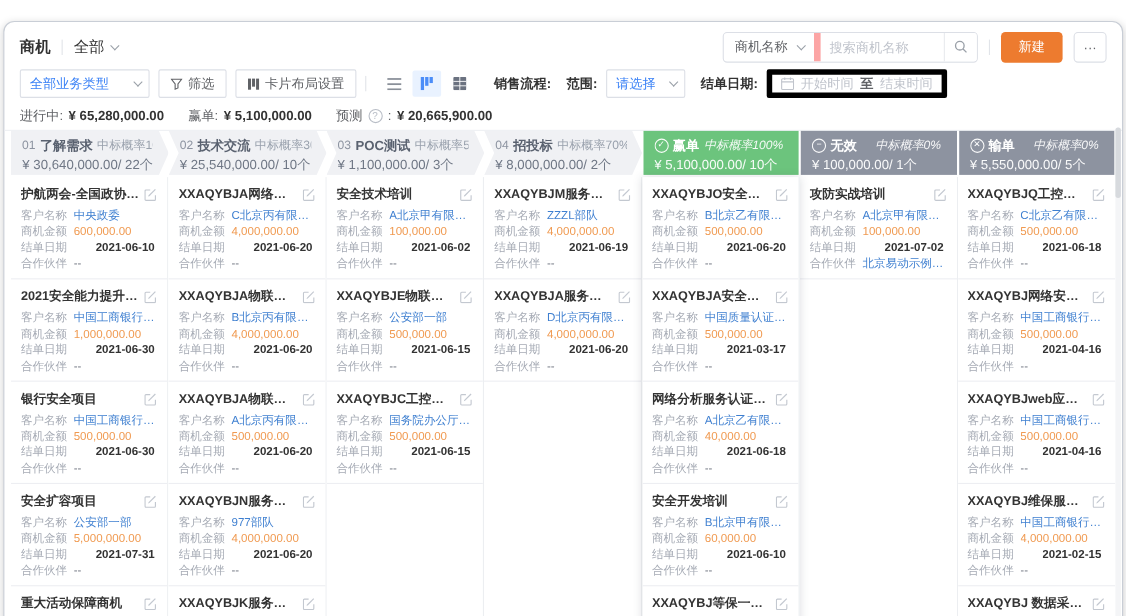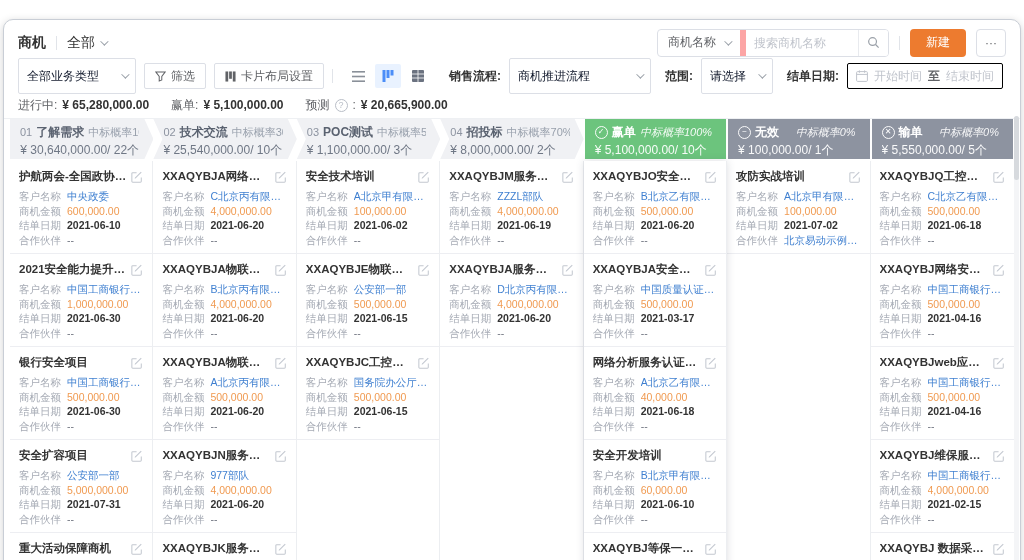--- a/index.html
+++ b/index.html
@@ -23,33 +23,33 @@
   .search input::placeholder { color:#c0c4cc; }
   .search-btn { width:30px; height:100%; border:none; border-left:1px solid #e8eaee; background:#fff;
                 display:flex; align-items:center; justify-content:center; cursor:pointer; }
   .btn-new { height:28px; padding:0 16px; background:#ed7b2f; color:#fff; font-size:12px; border:none;
              border-radius:4px; cursor:pointer; font-family:inherit; }
   .btn-more { height:28px; width:30px; border:1px solid #dcdfe6; background:#fff; border-radius:4px;
               color:#606266; font-size:12px; cursor:pointer; line-height:1; }
 
   
   .toolbar { display:flex; align-items:center; gap:8px; padding:4px 14px 0 14px; height:32px; }
-  .sel { display:flex; align-items:center; justify-content:space-between; gap:8px; height:36px;
-         border:1px solid #dcdfe6; border-radius:2px; padding:0 8px; font-size:12px; color:#0f172a;
+  .sel { display:flex; align-items:center; justify-content:space-between; gap:8px; height:26px;
+         border:1px solid #dcdfe6; border-radius:2px; padding:0 8px; font-size:12px; color:#3b82f6;
          background:#fff; cursor:pointer; }
   .sel-business { width:118px; }
   .sel-process { width:142px; }
   .sel-scope { width:72px; }
   .tbtn { display:flex; align-items:center; gap:5px; height:26px; border:1px solid #dcdfe6; border-radius:2px;
           padding:0 10px; font-size:12px; color:#606266; background:#fff; cursor:pointer; }
   .tlabel { font-size:12px; font-weight:700; color:#333; margin-left:6px; white-space:nowrap; }
   .toggles { display:flex; align-items:center; gap:4px; margin:0 4px; }
   .toggle { width:26px; height:24px; border-radius:2px; display:flex; align-items:center; justify-content:center; cursor:pointer; }
   .toggle.active { background:#e9f2ff; }
-  .daterange { display:flex; align-items:center; gap:6px; height:26px; border:1px solid #000000; border-radius:2px;
+  .daterange { display:flex; align-items:center; gap:6px; height:26px; border:5px solid #000000; border-radius:2px;
                padding:0 8px; font-size:12px; background:#fff; }
   .ph { color:#c0c4cc; }
   .to { color:#606266; font-weight:700; }
 
   
   .stats { display:flex; align-items:center; gap:22px; padding:7px 14px 5px 14px; font-size:12px; height:28px; }
   .stat { display:flex; align-items:center; gap:5px; }
   .stat-label { color:#606266; }
   .stat-value { color:#333; font-weight:700; }
   .help { width:13px; height:13px; border:1px solid #b9bec7; border-radius:50%; color:#b9bec7; font-size:9px;
@@ -84,21 +84,21 @@
 
   .card { padding:8px 9px 6px 9px; border-bottom:1px solid #edeef2; cursor:pointer; }
   .card-head { display:flex; align-items:center; gap:4px; margin-bottom:5px; }
   .card-title { flex:1; font-size:11.5px; font-weight:700; color:#333; white-space:nowrap; overflow:hidden; text-overflow:ellipsis; }
   .edit { flex:none; display:flex; }
   .field { display:flex; gap:6px; font-size:10.5px; line-height:14.5px; }
   .f-label { width:42px; flex:none; color:#a6abb5; }
   .f-value { flex:1; white-space:nowrap; overflow:hidden; text-overflow:ellipsis; }
   .v-link { color:#3e7fd0; }
   .v-amount { color:#f09a51; }
-  .v-date { color:#333; font-weight:700; }
+  .v-date { color:#333; font-weight:700;margin-left:20px; }
   .v-plain { color:#707580; }
 
   .hthumb { position:absolute; left:8px; bottom:2px; width:34px; height:4px; border-radius:2px; background:#3f7ef0; }
   .vtrack { position:absolute; right:1px; top:96px; width:5px; height:460px; background:#f4f5f7; border-radius:3px; }
   .vthumb { width:5px; height:64px; background:#d7dade; border-radius:3px; cursor:pointer; }
 
   svg { display:block; }
 </style>
 </head>
 <body>
@@ -172,24 +172,20 @@
       <span class="toggle">
         <svg width="12" height="12" viewBox="0 0 12 12">
             <rect width="12" height="12" rx="1" fill="#6b7280"></rect>
             <line x1="0" y1="4" x2="12" y2="4" stroke="#fff" stroke-width="0.8"></line>
             <line x1="0" y1="8" x2="12" y2="8" stroke="#fff" stroke-width="0.8"></line>
             <line x1="6" y1="0" x2="6" y2="12" stroke="#fff" stroke-width="0.8"></line>
           </svg>
       </span>
     </div>
     <span class="tlabel">销售流程:</span>
-    <div class="sel sel-process">
-      <span>商机推进流程</span>
-      <i class="caret"></i>
-    </div>
     <span class="tlabel">范围:</span>
     <div class="sel sel-scope">
       <span>请选择</span>
       <i class="caret"></i>
     </div>
     <span class="tlabel">结单日期:</span>
     <div class="daterange">
       <svg width="12" height="12" viewBox="0 0 12 12">
           <rect x="0.6" y="1.6" width="10.8" height="9.8" rx="1" fill="none" stroke="#c0c4cc"></rect>
           <line x1="3.4" y1="0.4" x2="3.4" y2="2.8" stroke="#c0c4cc"></line>

